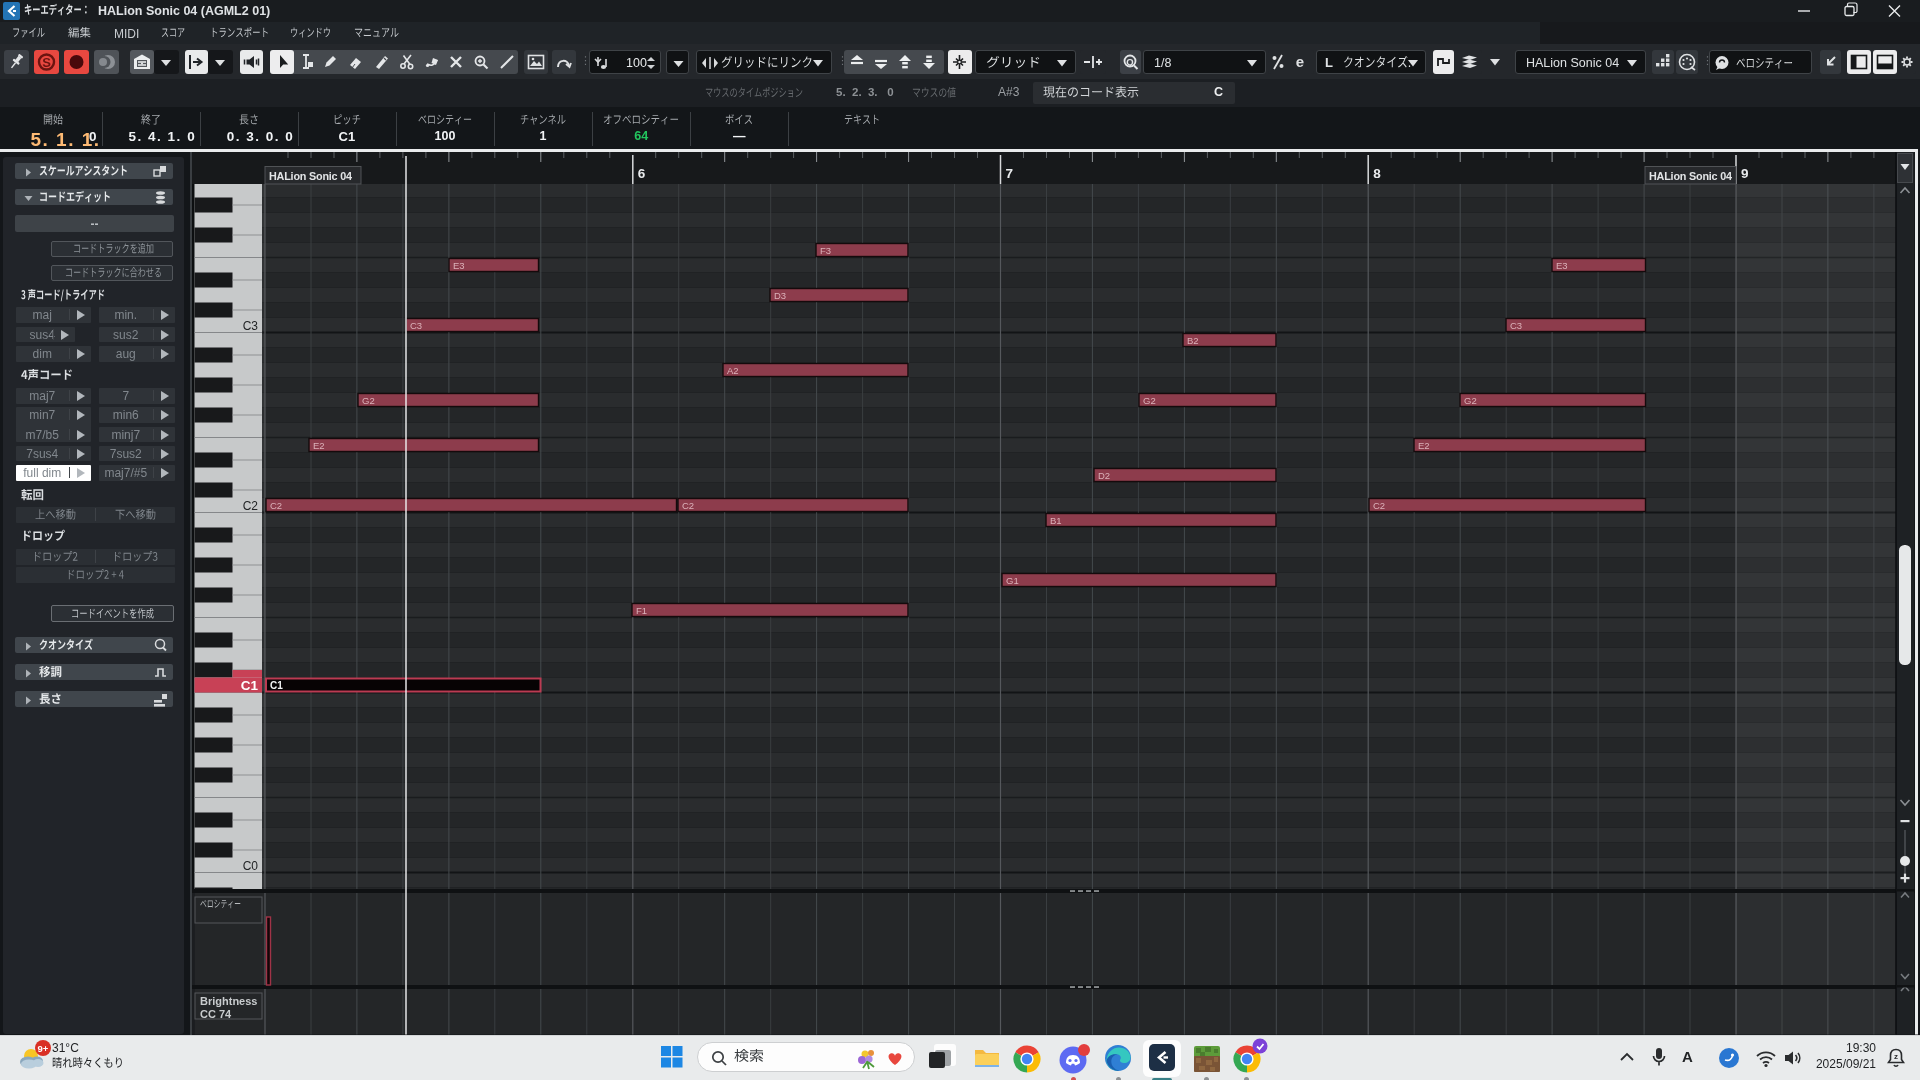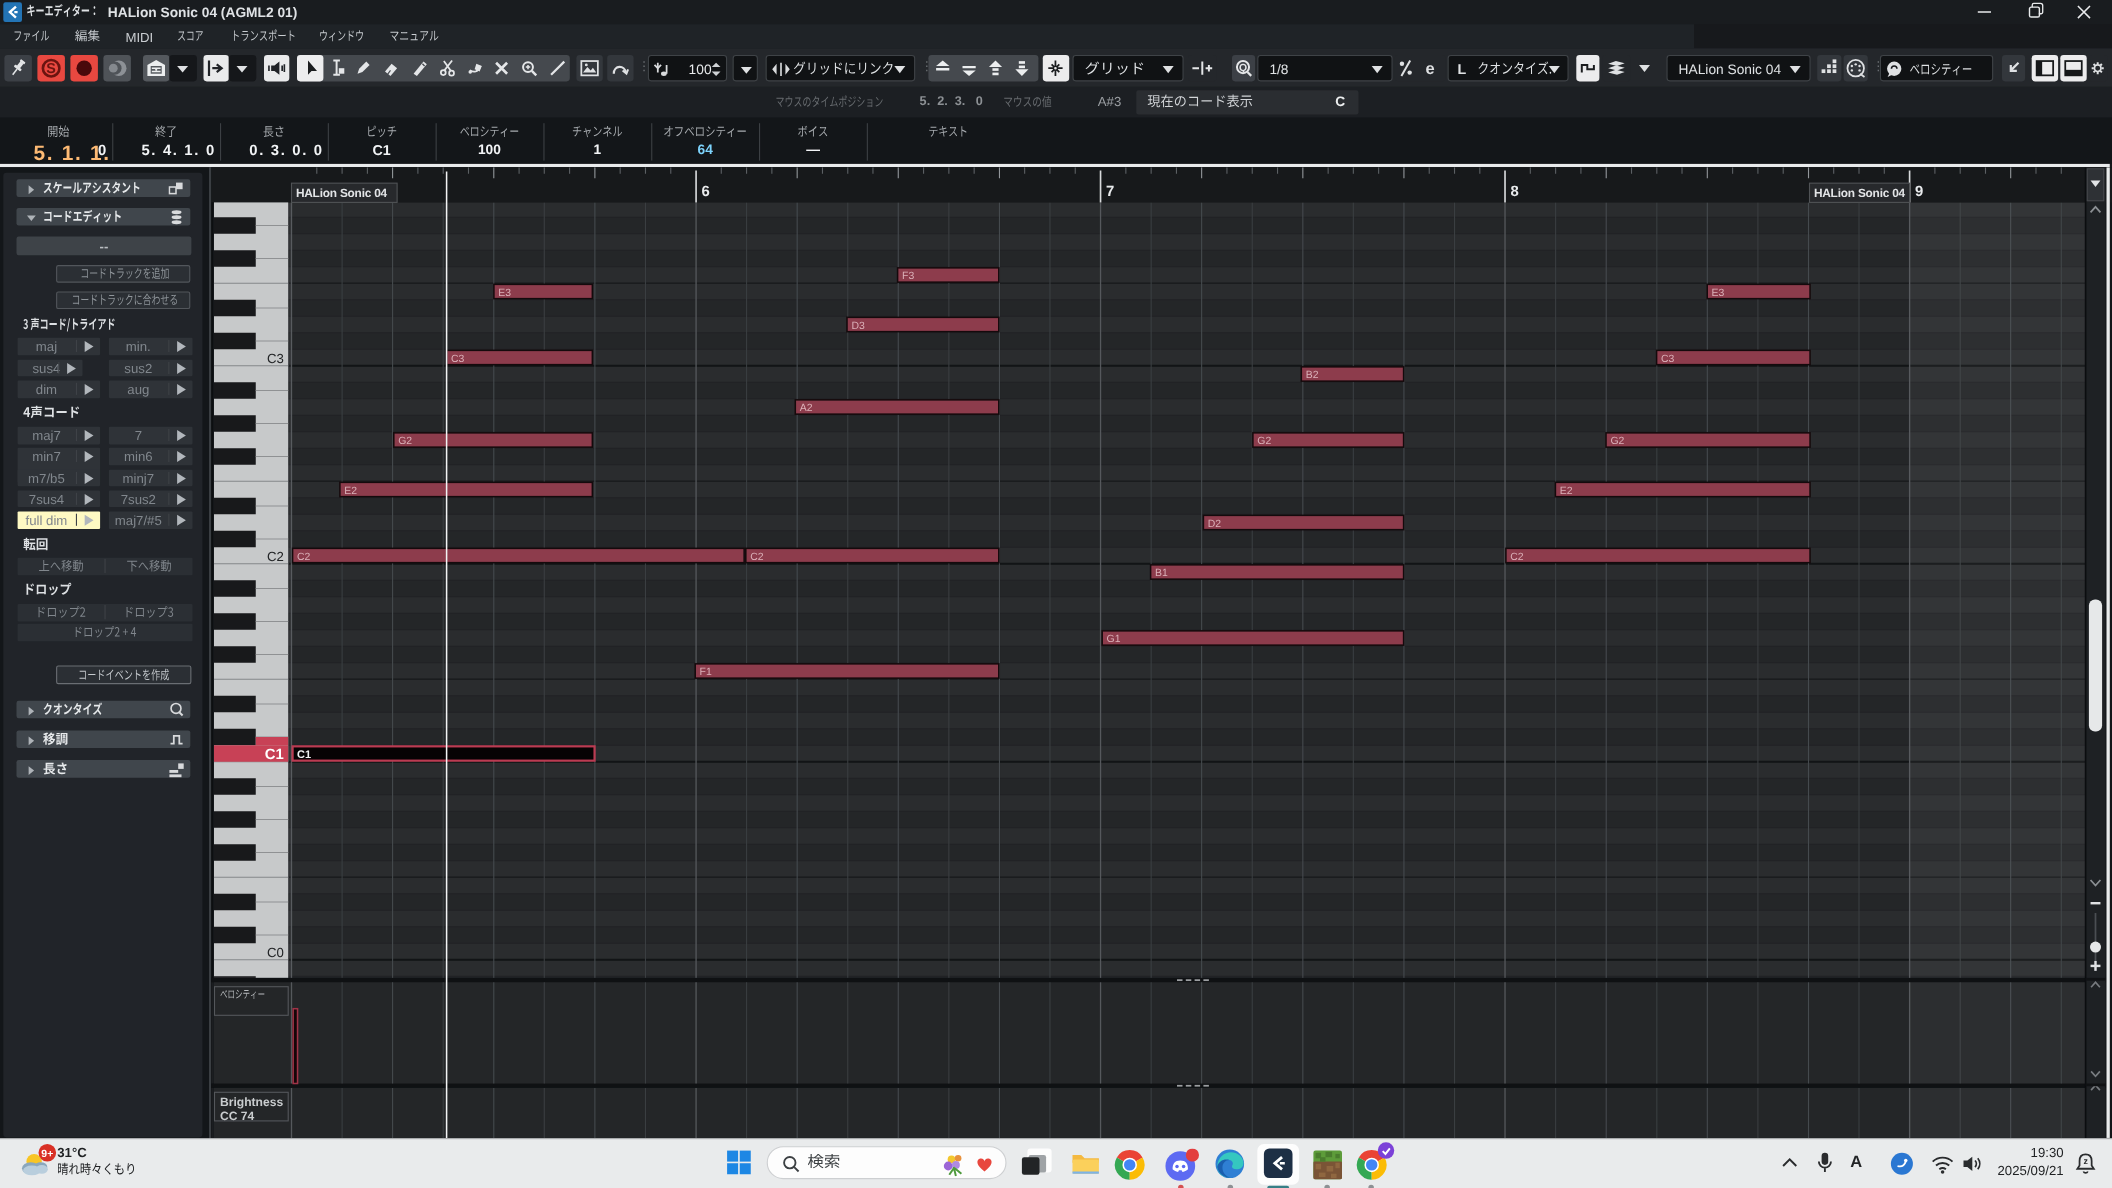--- a/index.html
+++ b/index.html
@@ -489,21 +489,21 @@
         <path transform="translate(0.00,9.66) scale(0.009500,-0.011500)" d="M86 141 144 76C323 171 498 333 581 451L584 88C584 61 576 48 547 48C510 48 454 52 406 60L413 -22C462 -26 521 -28 573 -28C633 -28 664 0 664 52C663 177 660 376 657 526H816C840 526 875 525 898 524V608C878 606 839 602 813 602H656L654 699C654 727 656 755 660 783H567C571 762 573 737 576 699L579 602H215C184 602 152 605 123 608V523C154 525 183 526 217 526H546C467 406 289 240 86 141Z" fill="#a9adb1"></path>
         <path transform="translate(9.50,9.66) scale(0.009500,-0.011500)" d="M861 665 800 704C781 699 762 699 747 699C701 699 302 699 245 699C212 699 173 702 145 705V617C171 618 205 620 245 620C302 620 698 620 756 620C742 524 696 385 625 294C541 187 429 102 235 53L303 -22C487 36 606 129 697 246C776 349 824 510 846 615C850 634 854 651 861 665Z" fill="#a9adb1"></path>
         <path transform="translate(19.00,9.66) scale(0.009500,-0.011500)" d="M691 678 634 654C667 608 702 546 727 493L786 520C762 567 716 642 691 678ZM819 729 763 703C797 658 833 598 859 545L917 573C893 620 846 694 819 729ZM53 263 128 187C143 208 165 239 185 264C231 320 314 429 362 488C396 529 415 533 454 495C496 454 589 355 647 289C711 216 799 114 870 28L939 101C862 183 762 292 695 363C636 426 551 515 490 573C422 637 375 626 321 563C258 489 171 378 124 330C97 303 79 285 53 263Z" fill="#a9adb1"></path>
         <path transform="translate(28.50,9.66) scale(0.009500,-0.011500)" d="M146 685C148 661 148 630 148 607C148 569 148 156 148 115C148 80 146 6 145 -7H231L229 51H775L774 -7H860C859 4 858 82 858 114C858 152 858 561 858 607C858 632 858 660 860 685C830 683 794 683 772 683C723 683 289 683 235 683C212 683 185 684 146 685ZM229 129V604H776V129Z" fill="#a9adb1"></path>
         <path transform="translate(38.00,9.66) scale(0.009500,-0.011500)" d="M301 768 256 701C315 667 423 595 471 559L518 627C475 659 360 735 301 768ZM151 53 197 -28C290 -9 428 38 529 96C688 190 827 319 913 454L865 536C784 395 652 265 486 170C385 112 261 72 151 53ZM150 543 106 475C166 444 275 374 324 338L370 408C326 440 209 511 150 543Z" fill="#a9adb1"></path>
         <path transform="translate(47.50,9.66) scale(0.009500,-0.011500)" d="M215 740V657C240 659 273 660 306 660C363 660 655 660 710 660C739 660 774 659 803 657V740C774 736 738 734 710 734C655 734 363 734 305 734C273 734 243 737 215 740ZM95 489V406C123 408 152 408 182 408H482C479 314 468 230 424 160C385 97 313 39 235 7L309 -48C394 -4 470 68 506 135C546 209 562 300 565 408H837C861 408 893 407 915 406V489C891 485 858 484 837 484C784 484 240 484 182 484C151 484 123 486 95 489Z" fill="#a9adb1"></path>
         <path transform="translate(57.00,9.66) scale(0.009500,-0.011500)" d="M122 258 160 184C273 219 389 271 473 316V10C473 -21 471 -62 469 -78H561C557 -62 556 -21 556 10V366C647 425 732 498 782 553L720 613C669 549 577 467 482 409C401 359 254 289 122 258Z" fill="#a9adb1"></path>
         <path transform="translate(66.50,9.66) scale(0.009500,-0.011500)" d="M102 433V335C133 338 186 340 241 340C316 340 715 340 790 340C835 340 877 336 897 335V433C875 431 839 428 789 428C715 428 315 428 241 428C185 428 132 431 102 433Z" fill="#a9adb1"></path>
       </svg>
     </div>
-<div class="abs" style="left:592.0999999999999px;top:22px;width:98.1px;font-size:12.5px;font-weight:bold;color:#7dd3fc;text-align:center">64</div>
+<div class="abs" style="left:592.0999999999999px;top:22px;width:98.1px;font-size:12.5px;font-weight:bold;color:#22c55e;text-align:center">64</div>
 <div class="abs" style="left:690.1999999999999px;top:5px;width:1px;height:34px;background:#3c4044"></div>
 <div class="abs" style="left:725.2px;top:7.0px">
       <svg width="30.0" height="13.2" style="overflow:visible;display:block">
         <path transform="translate(0.00,9.66) scale(0.009333,-0.011500)" d="M752 790 699 768C726 730 758 673 778 632L832 656C811 697 777 755 752 790ZM870 819 817 796C845 759 876 705 898 662L952 686C933 723 896 782 870 819ZM322 367 252 401C213 320 127 201 61 139L130 93C186 154 280 281 322 367ZM740 400 672 364C725 301 800 176 839 98L913 139C873 211 793 336 740 400ZM92 602V518C119 520 147 521 177 521H455V514C455 466 455 125 455 70C454 44 443 32 416 32C390 32 344 36 301 44L308 -36C348 -40 408 -43 450 -43C510 -43 536 -16 536 37C536 108 536 432 536 514V521H801C825 521 855 521 882 519V602C857 599 824 597 800 597H536V699C536 721 539 757 542 771H448C452 756 455 722 455 700V597H177C145 597 120 599 92 602Z" fill="#a9adb1"></path>
         <path transform="translate(9.33,9.66) scale(0.009333,-0.011500)" d="M86 361 126 283C265 326 402 386 507 446V76C507 38 504 -12 501 -31H599C595 -11 593 38 593 76V498C695 566 787 642 863 721L796 783C727 700 627 613 523 548C412 478 259 408 86 361Z" fill="#a9adb1"></path>
         <path transform="translate(18.67,9.66) scale(0.009333,-0.011500)" d="M800 669 749 708C733 703 707 700 674 700C637 700 328 700 288 700C258 700 201 704 187 706V615C198 616 253 620 288 620C323 620 642 620 678 620C653 537 580 419 512 342C409 227 261 108 100 45L164 -22C312 45 447 155 554 270C656 179 762 62 829 -27L899 33C834 112 712 242 607 332C678 422 741 539 775 625C781 639 794 661 800 669Z" fill="#a9adb1"></path>
       </svg>
     </div>
 <div class="abs" style="left:690.1999999999999px;top:22px;width:98.1px;font-size:12.5px;font-weight:bold;color:#f2f4f6;text-align:center">—</div>
 <div class="abs" style="left:788.3px;top:5px;width:1px;height:34px;background:#3c4044"></div>
@@ -716,21 +716,21 @@
       </svg>
       <div style="position:absolute;right:21px;top:2px;width:1px;height:11px;background:#3e4247"></div>
     </div>
 <div class="abs" style="left:96px;top:288.9px;width:75.5px;height:15.5px;background:#2f3338;border-radius:1px">
       <span style="position:absolute;left:0;top:1px;width:53.5px;text-align:center;font-size:12px;color:#81878d">7sus2</span>
       <svg style="position:absolute;right:4px;top:2px" width="12" height="12">
         <path d="M2 1 l8 5 -8 5 z" fill="#b2b7bc"></path>
       </svg>
       <div style="position:absolute;right:21px;top:2px;width:1px;height:11px;background:#3e4247"></div>
     </div>
-<div class="abs" style="left:12.5px;top:308.2px;width:75.5px;height:15.5px;background:#fef9c3;border-radius:1px">
+<div class="abs" style="left:12.5px;top:308.2px;width:75.5px;height:15.5px;background:#ffffff;border-radius:1px">
       <span style="position:absolute;left:0;top:1px;width:53.5px;text-align:center;font-size:12px;color:#81878d">full dim</span>
       <svg style="position:absolute;right:4px;top:2px" width="12" height="12">
         <path d="M2 1 l8 5 -8 5 z" fill="#b2b7bc"></path>
       </svg>
       <div style="position:absolute;right:21px;top:2px;width:1px;height:11px;background:#3e4247"></div>
     </div>
 <div class="abs" style="left:96px;top:308.2px;width:75.5px;height:15.5px;background:#2f3338;border-radius:1px">
       <span style="position:absolute;left:0;top:1px;width:53.5px;text-align:center;font-size:12px;color:#81878d">maj7/#5</span>
       <svg style="position:absolute;right:4px;top:2px" width="12" height="12">
         <path d="M2 1 l8 5 -8 5 z" fill="#b2b7bc"></path>
@@ -1300,21 +1300,21 @@
         <ellipse cx="14" cy="22" rx="8" ry="5.5"></ellipse>
         <ellipse cx="23" cy="21" rx="6" ry="4.5"></ellipse>
       </g>
 <g fill="#b9cedd">
         <ellipse cx="15" cy="24" rx="8" ry="4.5"></ellipse>
         <ellipse cx="24" cy="23" rx="5.5" ry="4"></ellipse>
       </g>
 <circle cx="29" cy="8" r="8" fill="#d93025"></circle>
 <text x="29" y="11.5" font-size="9.5" font-weight="bold" fill="#fff" text-anchor="middle" font-family="Liberation Sans">9+</text>
 </svg>
-<div class="abs" style="left:52px;top:5px;font-size:12px;color:#1f2123;font-weight:bold">31°C</div>
+<div class="abs" style="left:52px;top:5px;font-size:12px;color:#1f2123;font-weight:normal">31°C</div>
 <div class="abs" style="left:52.0px;top:21.0px">
       <svg width="74.0" height="13.8" style="overflow:visible;display:block">
         <path transform="translate(0.00,10.08) scale(0.010286,-0.012000)" d="M263 414V185H139V414ZM263 481H139V703H263ZM76 771V36H139V117H327V771ZM632 840V759H402V701H632V639H428V584H632V517H375V459H959V517H705V584H921V639H705V701H939V759H705V840ZM826 341V266H515V341ZM446 398V-79H515V84H826V-2C826 -13 822 -17 810 -17C798 -18 756 -18 710 -16C720 -34 729 -60 732 -79C795 -79 836 -78 863 -68C889 -57 896 -39 896 -2V398ZM515 212H826V137H515Z" fill="#1f2123"></path>
         <path transform="translate(10.29,10.08) scale(0.010286,-0.012000)" d="M293 720 288 625C236 616 177 610 144 608C120 607 101 606 79 607L87 525L283 552L276 453C226 375 110 219 54 149L105 80C153 148 219 243 268 316L267 277C265 168 265 117 264 21C264 5 263 -20 261 -38H348C346 -20 344 5 343 23C338 112 339 173 339 264C339 300 340 340 342 382C434 480 555 574 636 574C687 574 717 550 717 492C717 394 679 230 679 119C679 36 724 -7 790 -7C858 -7 921 23 974 76L961 162C910 108 858 79 810 79C774 79 758 107 758 140C758 242 795 414 795 514C795 595 749 648 656 648C555 648 426 551 348 479L353 537C368 562 385 589 398 607L369 642L363 640C370 710 378 766 383 791L289 794C293 769 293 742 293 720Z" fill="#1f2123"></path>
         <path transform="translate(20.57,10.08) scale(0.010286,-0.012000)" d="M445 209C496 156 550 82 572 33L636 72C613 122 556 193 505 244ZM631 841V721H421V654H631V527H379V459H763V346H384V279H763V10C763 -5 758 -9 742 -9C726 -10 669 -10 608 -8C619 -29 630 -59 633 -79C714 -79 764 -78 796 -66C827 -55 837 -34 837 9V279H954V346H837V459H964V527H705V654H922V721H705V841ZM291 416V185H146V416ZM291 484H146V706H291ZM76 775V35H146V117H362V775Z" fill="#1f2123"></path>
         <path transform="translate(30.86,10.08) scale(0.010286,-0.012000)" d="M417 789C361 604 252 383 103 245C124 235 156 215 173 201C259 285 332 395 391 512H730C688 413 622 294 555 206C495 242 433 276 376 302L328 242C469 174 634 64 710 -19L763 49C729 85 678 124 621 163C706 275 792 429 839 560L783 590L768 587H427C455 648 480 710 500 770Z" fill="#1f2123"></path>
         <path transform="translate(41.14,10.08) scale(0.010286,-0.012000)" d="M704 738 630 804C618 785 593 757 573 737C505 668 353 548 278 485C188 409 176 366 271 287C364 210 516 80 586 8C611 -16 634 -41 655 -65L726 1C620 107 443 250 352 324C288 378 289 394 349 445C423 507 567 621 635 681C652 695 683 721 704 738Z" fill="#1f2123"></path>
         <path transform="translate(51.43,10.08) scale(0.010286,-0.012000)" d="M98 405 94 328C155 309 228 298 303 292C298 245 295 205 295 177C295 13 404 -46 540 -46C738 -46 870 44 870 193C870 279 837 348 768 424L680 406C753 344 789 269 789 202C789 99 692 32 540 32C426 32 372 92 372 189C372 213 374 248 378 288H414C482 288 544 291 610 298L612 374C542 364 472 361 404 361H385L407 542H414C495 542 553 545 617 551L619 626C561 617 493 613 416 613L430 716C433 738 436 759 443 786L353 792C355 773 355 755 352 721L341 616C267 621 185 633 122 653L118 580C181 564 260 551 333 545L311 364C240 370 164 382 98 405Z" fill="#1f2123"></path>
         <path transform="translate(61.71,10.08) scale(0.010286,-0.012000)" d="M339 789 251 792C249 765 247 736 243 706C231 625 212 478 212 383C212 318 218 262 223 224L300 230C294 280 293 314 298 353C310 484 426 666 551 666C656 666 710 552 710 394C710 143 540 54 323 22L370 -50C618 -5 792 117 792 395C792 605 697 738 564 738C437 738 333 613 292 511C298 581 318 716 339 789Z" fill="#1f2123"></path>
       </svg>

